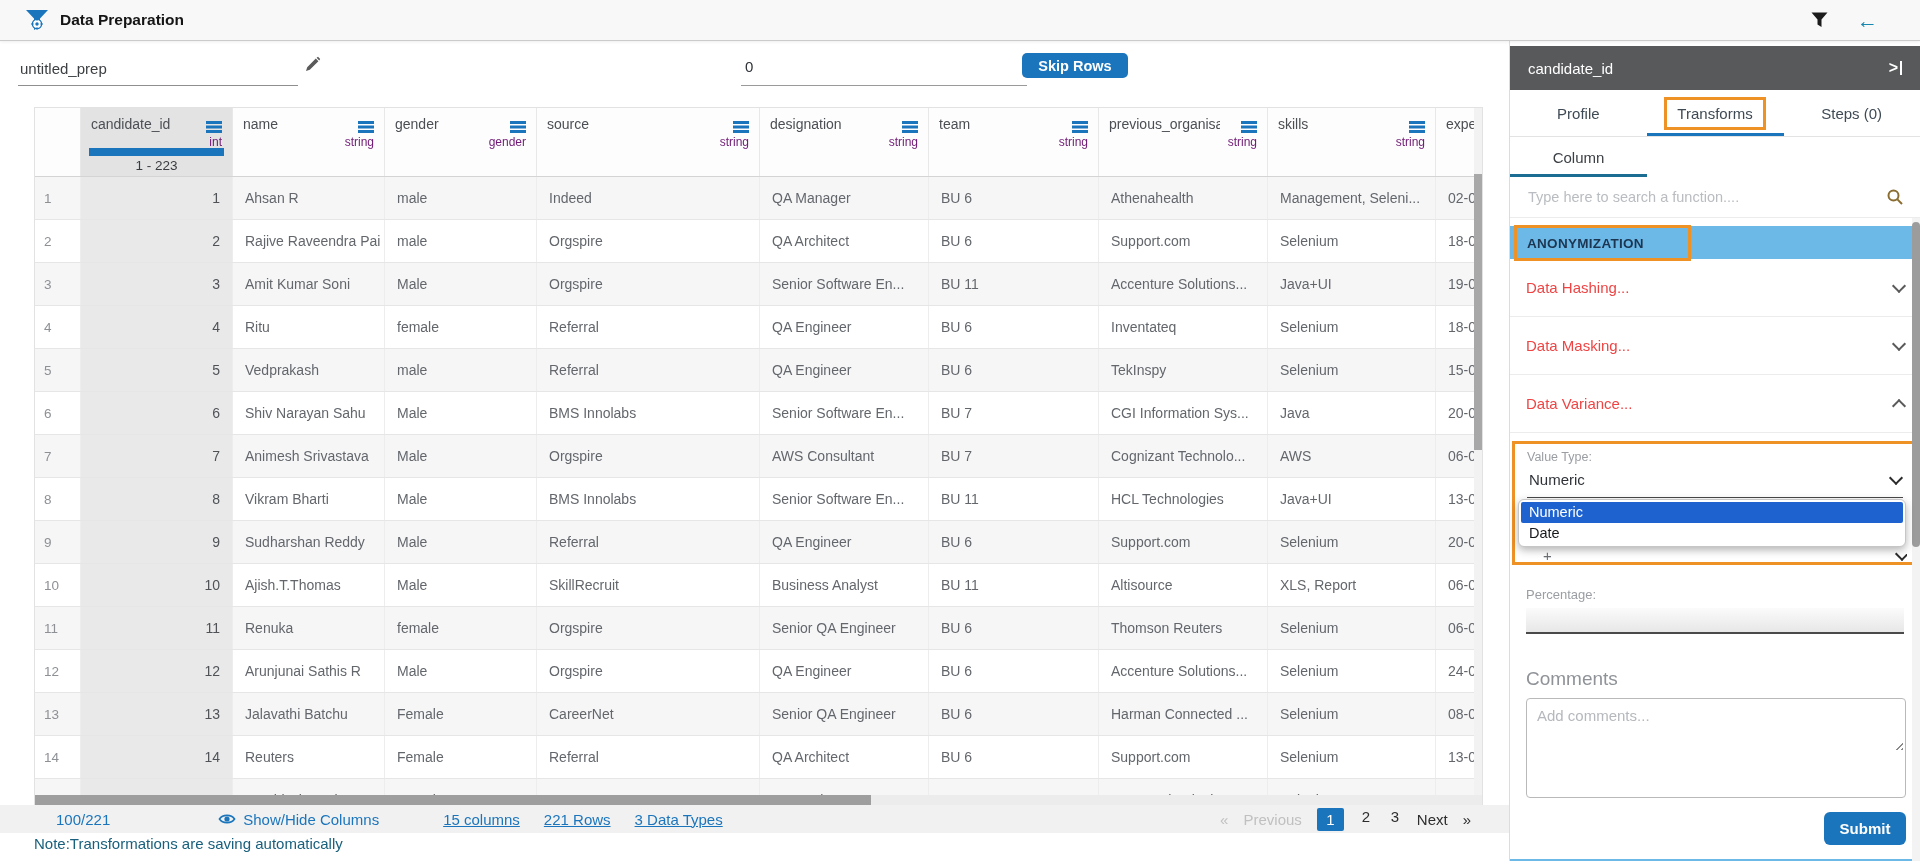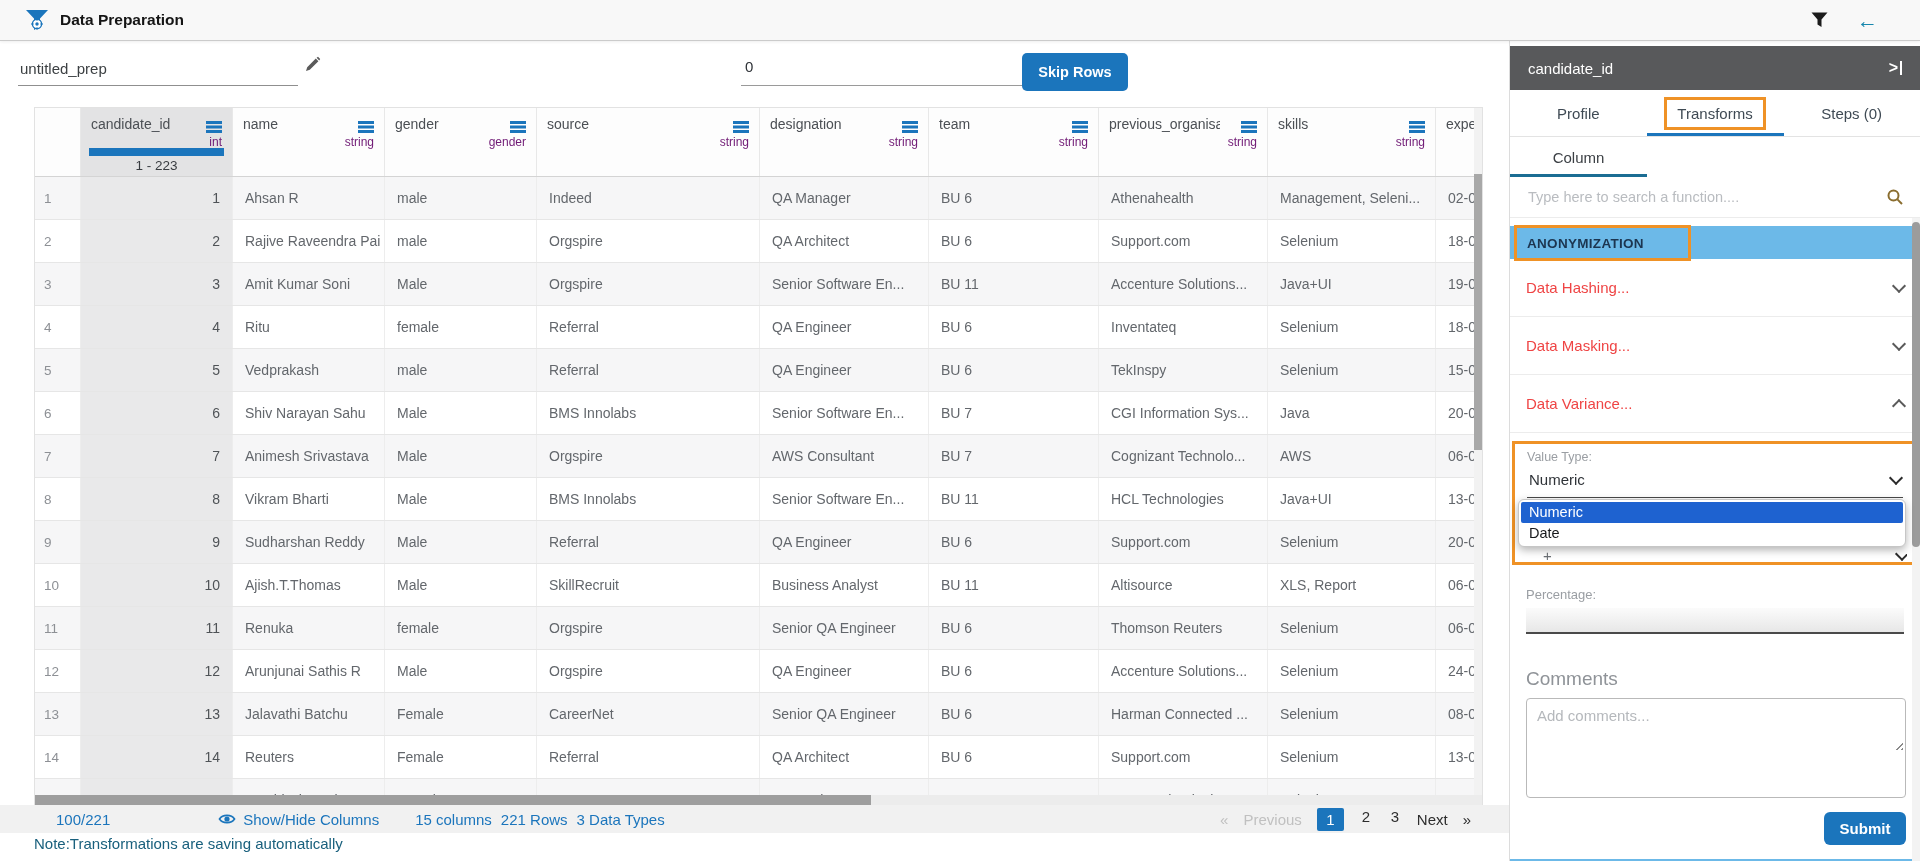--- a/index.html
+++ b/index.html
@@ -8,21 +8,21 @@
   .topbar{position:absolute;left:0;top:0;width:1920px;height:40px;background:#f8f8f8;border-bottom:1px solid #cbcbcb;box-shadow:0 1px 3px rgba(0,0,0,.07);display:flex;align-items:center;z-index:20;}
   .logo{margin-left:24px;width:26px;height:26px;}
   .app-title{font-weight:700;font-size:15.5px;color:#151515;margin-left:10px;}
   .topbar-right{margin-left:auto;margin-right:42px;display:flex;align-items:center;gap:28px;}
   .back-arrow{color:#1787ad;font-size:21px;font-weight:700;line-height:1;}
   
   .toolbar{position:absolute;left:0;top:40px;width:1509px;height:62px;background:#fff;}
   .prep-input{position:absolute;left:18px;top:12px;width:276px;border:none;border-bottom:1px solid #8f8f8f;font-size:15px;color:#3c4043;padding:8px 2px;background:transparent;outline:none;font-family:inherit;}
   .pencil{position:absolute;left:304px;top:16px;}
   .skip-input{position:absolute;left:741px;top:8px;width:278px;border:none;border-bottom:1px solid #9a9a9a;font-size:15px;color:#2f3338;padding:10px 4px;background:transparent;outline:none;font-family:inherit;}
-  .skip-btn{position:absolute;left:1022px;top:13px;width:106px;height:38px;background:#1b75bc;color:#fff;border:none;border-radius:5px;font-size:14.5px;font-weight:700;font-family:inherit;cursor:pointer;}
+  .skip-btn{position:absolute;left:1022px;top:13px;width:106px;height:25px;background:#1b75bc;color:#fff;border:none;border-radius:5px;font-size:14.5px;font-weight:700;font-family:inherit;cursor:pointer;}
   
   .table-wrap{position:absolute;left:34px;top:107px;width:1447px;height:697px;overflow:hidden;border:1px solid #e2e2e2;background:#fff;}
   .thead{display:flex;height:68px;background:#fdfdfd;border-bottom:1px solid #d4d4d4;width:1600px;}
   .th{flex:0 0 auto;border-right:1px solid #e8e8e8;position:relative;box-sizing:border-box;padding:8px 10px;}
   .th.sel{background:#e3e3e4;}
   .th-name{font-size:14px;color:#4b4f54;white-space:nowrap;overflow:hidden;max-width:75%;display:inline-block;}
   .ham{position:absolute;right:10px;top:13px;width:16px;height:2.5px;background:#1b75bc;box-shadow:0 4.5px 0 #1b75bc,0 9px 0 #1b75bc;}
   .th-type{position:absolute;right:10px;top:27px;font-size:12px;color:#701a75;}
   .sel-bar{position:absolute;left:8px;right:8px;top:40px;height:8px;background:#1b75bc;}
   .sel-range{position:absolute;left:0;right:0;top:50px;text-align:center;font-size:13.5px;color:#393c40;}
@@ -34,21 +34,21 @@
   .td.rownum{color:#8d9095;font-size:13.5px;padding-left:9px;}
   .vscroll{position:absolute;right:0;top:0;width:8px;height:100%;background:#f2f2f2;z-index:5;}
   .vthumb{position:absolute;left:0;width:8px;top:66px;height:276px;background:#a8a8a8;}
   .hscroll{position:absolute;left:0;bottom:0;height:10px;width:100%;background:#ececec;z-index:6;}
   .hthumb{position:absolute;left:0;top:0;height:10px;width:836px;background:#9e9e9e;}
   
   .statusbar{position:absolute;left:0;top:805px;width:1509px;height:28px;background:#f1f1f1;display:flex;align-items:center;font-size:15px;}
   .progress{margin-left:56px;color:#1b75bc;}
   .eye{margin-left:108px;display:flex;align-items:center;}
   .showhide{color:#1b75bc;margin-left:7px;}
-  .counts{display:flex;gap:9px;margin-left:36px;color:#1b75bc;}
+  .counts{display:flex;gap:24px;margin-left:64px;color:#1b75bc;text-decoration:underline;}
   .pager{margin-left:auto;margin-right:38px;display:flex;align-items:center;gap:15px;color:#2d2d2d;}
   .pg-dim{color:#c0c0c0;}
   .pg-num{min-width:14px;text-align:center;cursor:pointer;}
   .pg-num.active{background:#1b75bc;color:#fff;width:27px;height:23px;line-height:23px;border-radius:2px;}
   .note{position:absolute;left:34px;top:835px;font-size:15px;color:#19607d;}
   
   .panel{position:absolute;left:1509px;top:40px;width:411px;height:821px;background:#fff;border-left:1px solid #dcdcdc;overflow:hidden;box-sizing:border-box;}
   .panel-header{margin-top:6px;height:44px;background:#58595b;color:#fff;display:flex;align-items:center;padding:0 18px;font-size:15px;}
   .collapse{margin-left:auto;display:flex;align-items:center;color:#fff;font-weight:700;font-size:16px;cursor:pointer;}
   .tabs{display:flex;height:46px;border-bottom:1px solid #e3e3e3;position:relative;align-items:center;}

